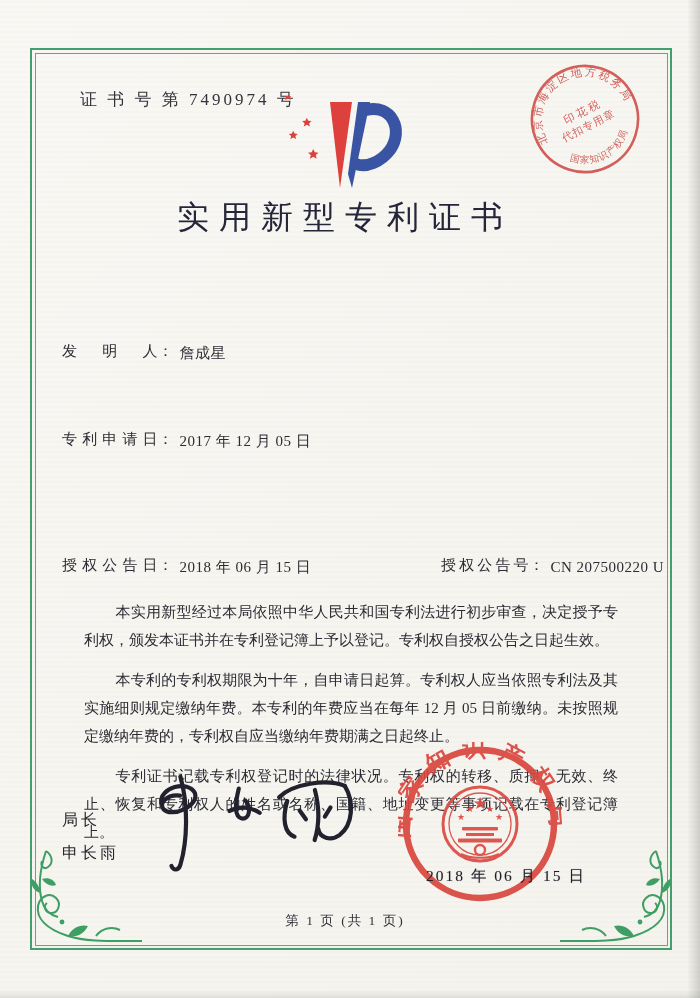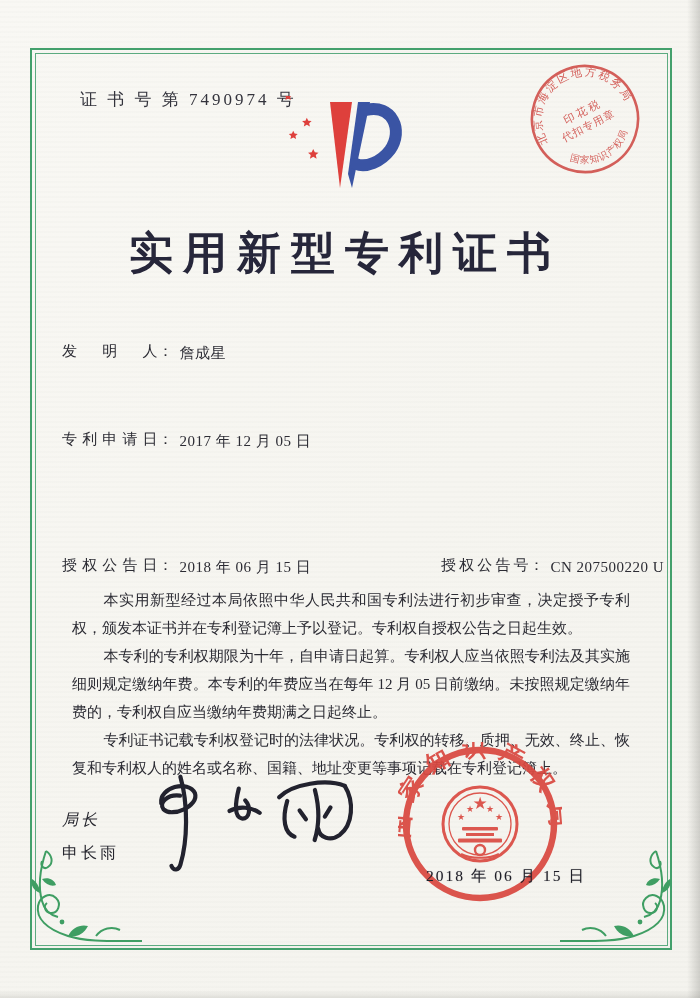--- a/index.html
+++ b/index.html
@@ -27,37 +27,37 @@
     position:absolute;inset:2.5px;
     border:1px solid #5cab80;
   }
   .cert-no{
     position:absolute;left:60px;top:88px;
     font-size:17px;letter-spacing:3px;color:#33333c;margin-left:20px;
   }
   .logo{position:absolute;left:278px;top:96px;width:134px;height:96px;}
   .title{
     position:absolute;left:0;top:196px;width:690px;text-align:center;
-    font-size:44px;font-weight:bold;letter-spacing:10px;color:#26263a;margin-top:28px;
+    font-size:32px;font-weight:normal;letter-spacing:10px;color:#26263a;
   }
   .field-row{position:absolute;left:62px;font-size:15px;letter-spacing:0.5px;color:#2c2c34;}
   .field-label{
     display:inline-block;width:96px;vertical-align:top;
     text-align:justify;text-align-last:justify;-moz-text-align-last:justify;
   }
   .field-colon{display:inline-block;vertical-align:top;margin-right:6px;}
   .field-value{display:inline-block;vertical-align:top;max-width:470px;line-height:1.55;}
   .pair2{position:absolute;left:336px;top:0;white-space:nowrap;margin-left:43px;}
   .pair2 .field-label{width:88px;}
   .paragraphs{
     position:absolute;left:72px;top:586px;width:558px;
     font-size:15px;line-height:1.87;text-align:justify;color:#2b2b33;
   }
-  .paragraphs p{margin:0;text-indent:2.1em;font-family:Liberation Serif, serif;}
-  .sign-title{position:absolute;left:62px;top:810px;font-size:16px;letter-spacing:3px;color:#26262e;font-style:italic;}
+  .paragraphs p{margin:12px;text-indent:2.1em;font-family:Liberation Serif, serif;}
+  .sign-title{position:absolute;left:62px;top:810px;font-size:16px;letter-spacing:3px;color:#26262e;}
   .sign-name{position:absolute;left:62px;top:843px;font-size:16px;letter-spacing:3px;color:#26262e;}
   .signature{position:absolute;left:132px;top:760px;width:250px;height:125px;transform:rotate(-2deg);}
   .seal-big{position:absolute;left:398px;top:742px;width:164px;height:164px;opacity:0.92;}
   .seal-date{
     position:absolute;left:426px;top:866px;font-size:15.5px;letter-spacing:2px;color:#1f1f28;
     text-shadow:0 0 1px rgba(30,30,40,0.3);
   }
   .tax-stamp{position:absolute;left:528px;top:62px;width:114px;height:114px;opacity:0.88;}
   .footer{
     position:absolute;left:0;top:912px;width:690px;text-align:center;
@@ -198,16 +198,17 @@
       <path d="M 80,87 C 86,79 96,77 104,81"></path>
       <g fill="#3f9e63" stroke="none">
         <path d="M 26,30 C 32,28 38,30 40,36 C 36,38 30,36 26,30 Z"></path>
         <path d="M 24,44 C 18,42 14,36 16,30 C 20,32 24,38 24,44 Z"></path>
         <path d="M 52,87 C 56,79 64,75 72,77 C 68,85 60,89 52,87 Z"></path>
         <circle cx="46" cy="73" r="2.4"></circle>
       </g>
     </g>
   </svg>
 
+  <div class="footer">第 1 页 (共 1 页)</div>
 
   <div class="scan-edge-right"></div>
   <div class="scan-edge-bottom"></div>
 </div>
 
 </body></html>

